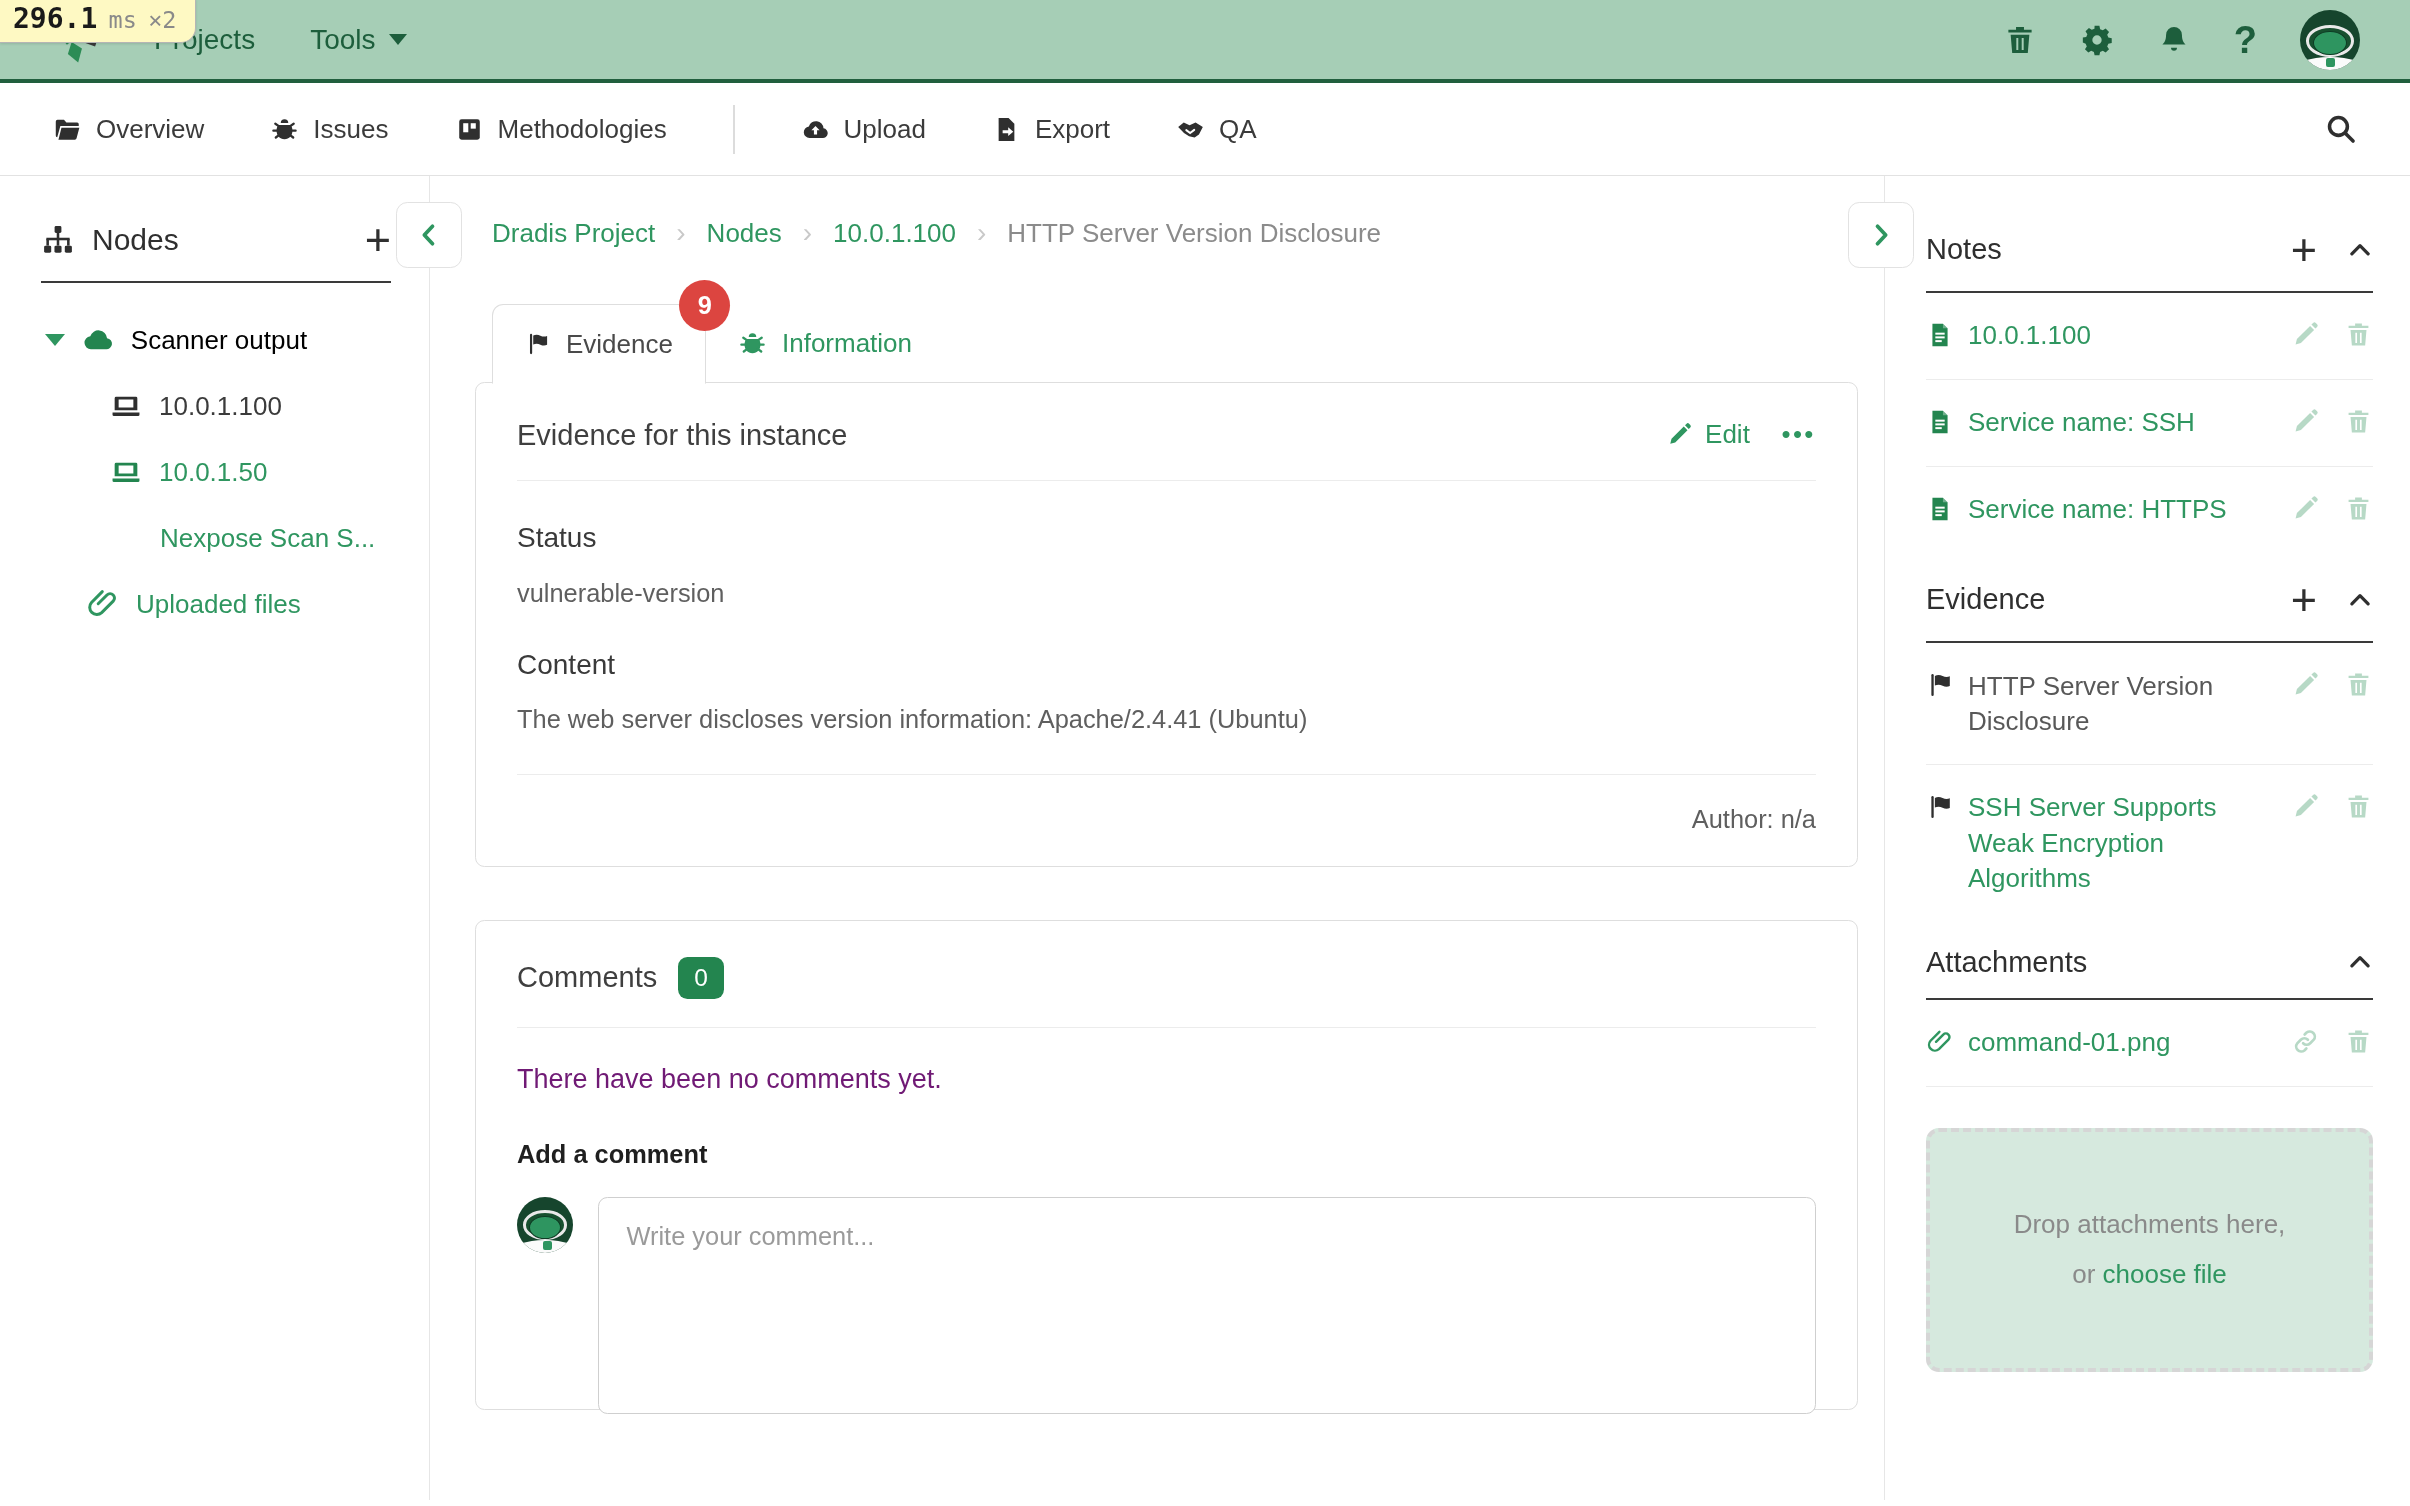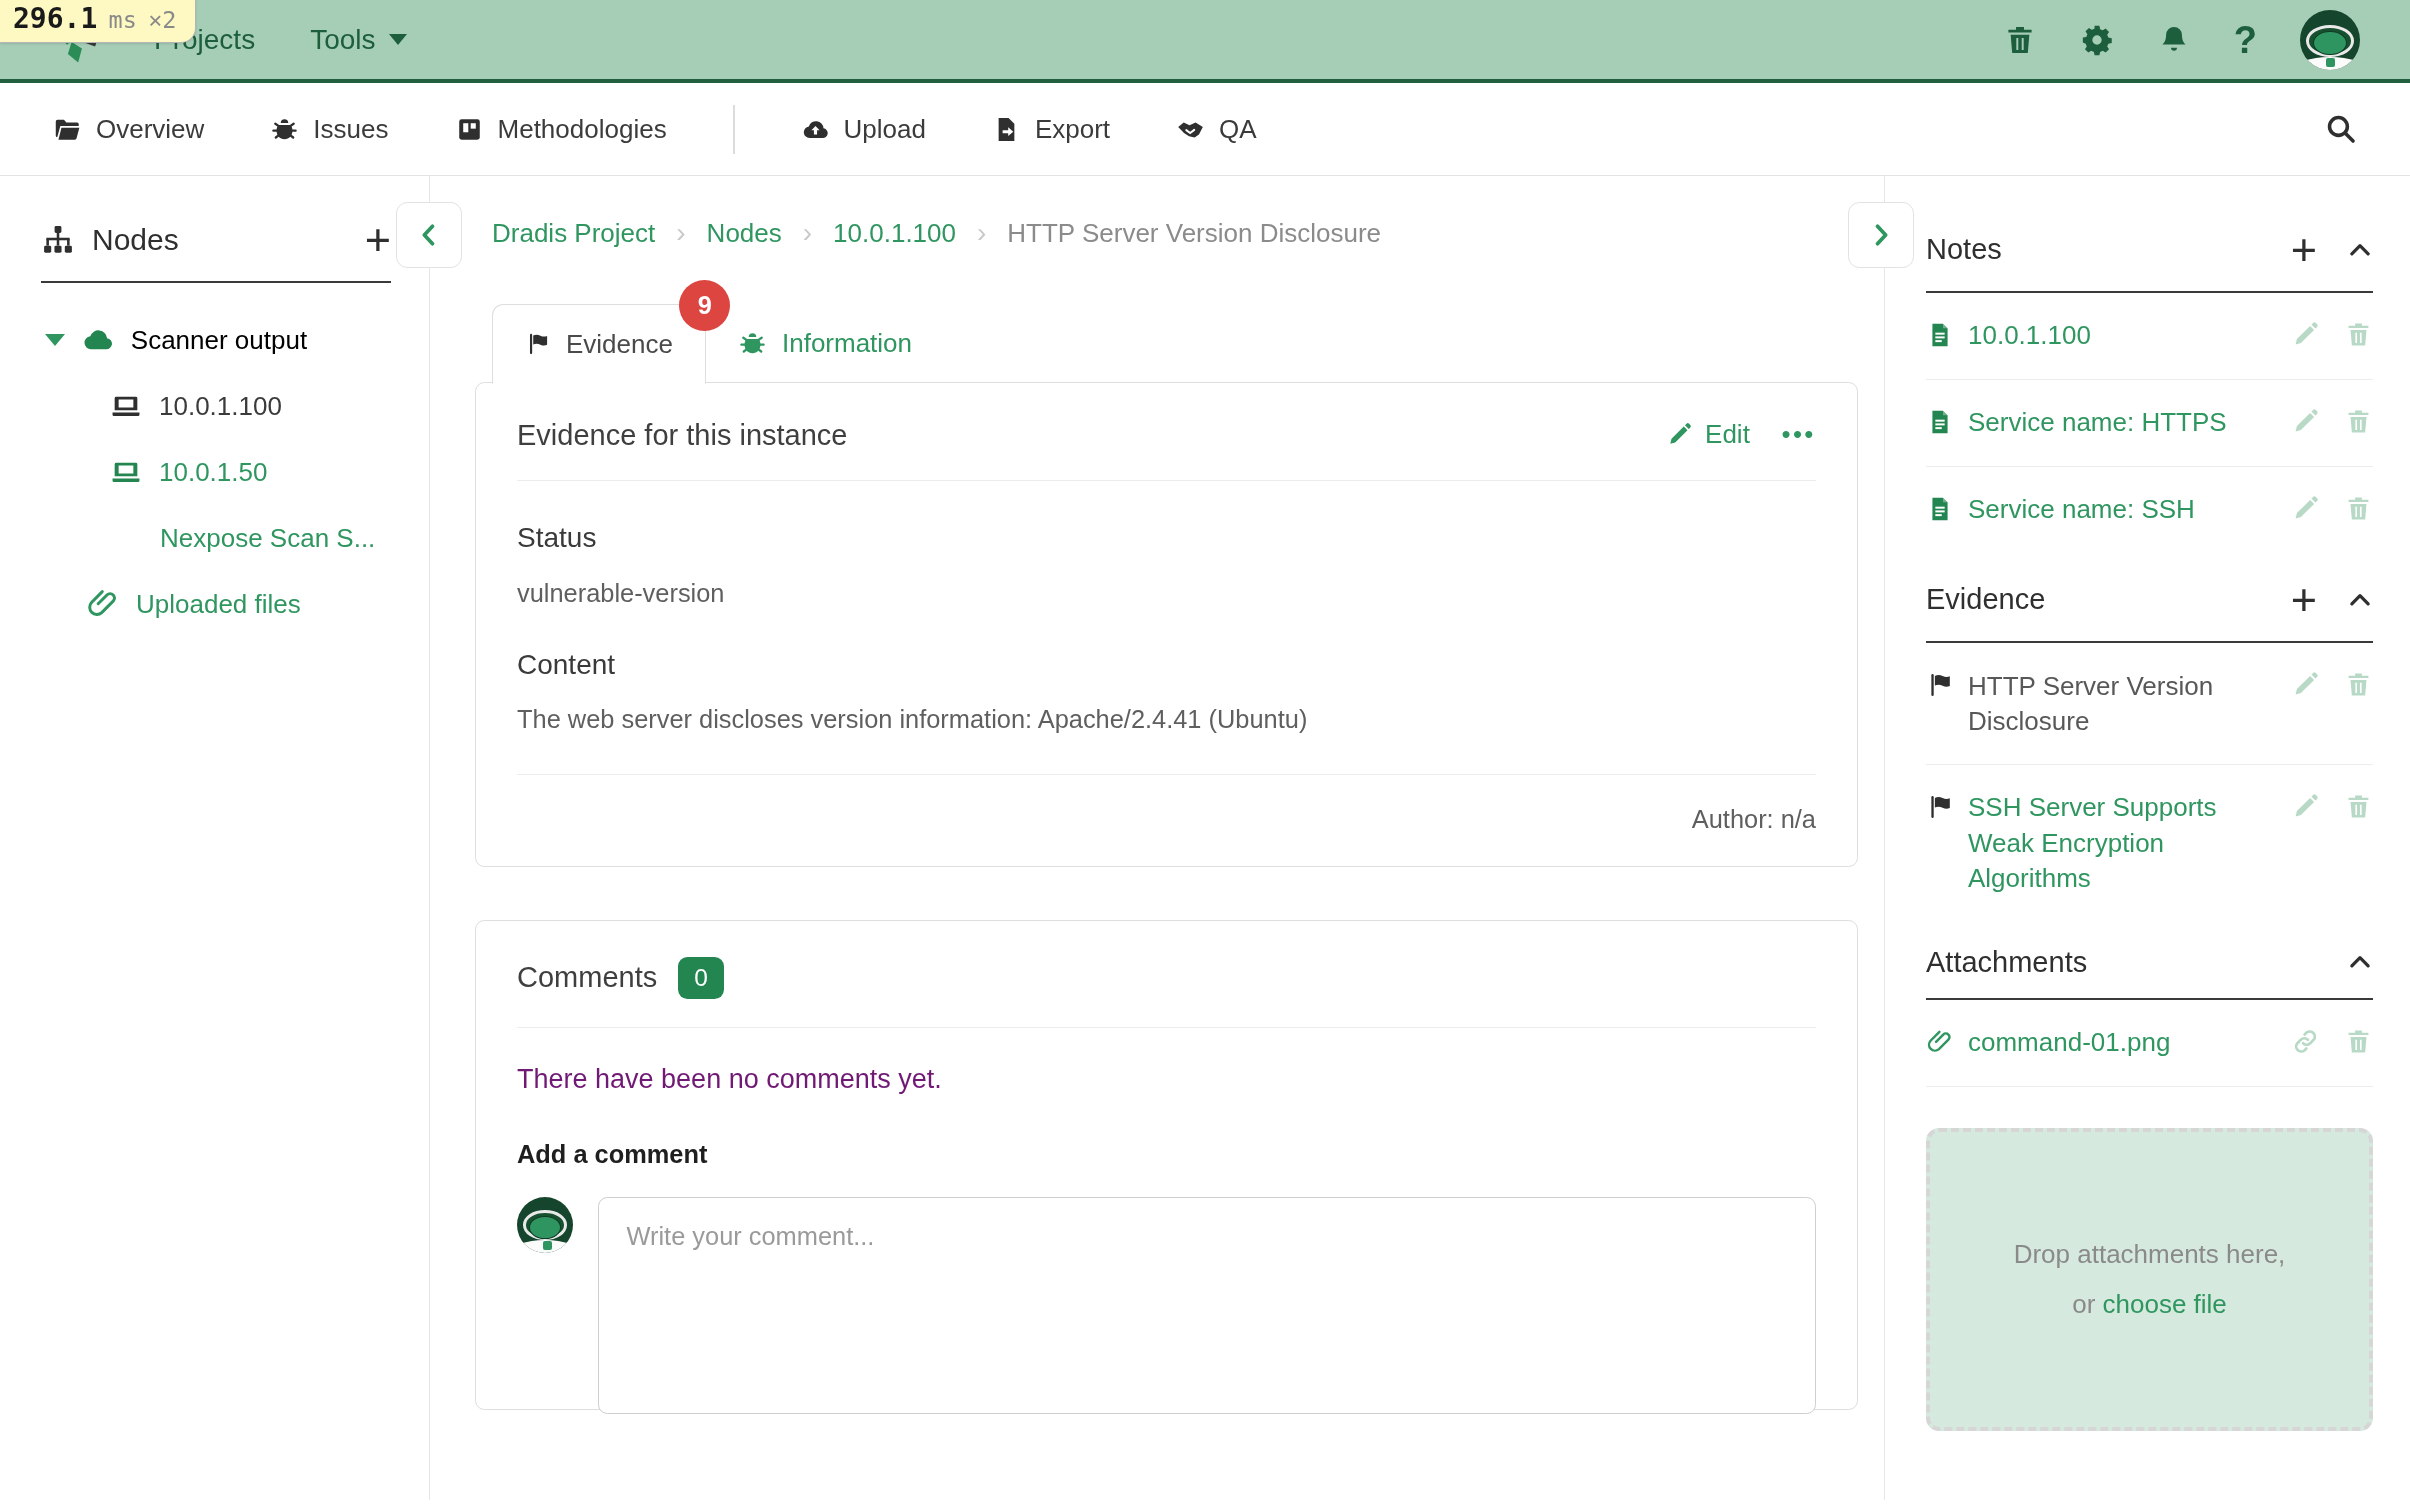--- a/index.html
+++ b/index.html
@@ -134,21 +134,21 @@
   .rs-item:last-child { border-bottom:none; }
   .rs-item .lead { width:28px; height:28px; flex:none; margin-top:2.8px; }
   .rs-item .lbl { flex:1; color:#2f9660; }
   .rs-item .lbl.cur { color:#585858; }
   .rs-acts { display:flex; gap:24.5px; align-items:center; margin-top:1.9px; }
   .rs-acts .ic { width:29px; height:29px; color:#b7d9c6; cursor:pointer; }
   .note-ic { color:#23854f; }
   .flag-ic { color:#2f2f2f; }
   .clip-ic { color:#2f9660; }
 
-  .dropzone { margin-top:41px; height:303px; background:#d6e9de;
+  .dropzone { margin-top:41px; height:244px; background:#d6e9de;
     border:4.7px dashed #d6d6d6; border-radius:13px; display:flex; flex-direction:column;
     align-items:center; justify-content:center; gap:19px; font-size:26px; color:#8a8a8a; }
   .dz-link { color:#2f9660; }
 </style>
 </head>
 <body>
 
 <svg width="0" height="0" style="position:absolute" aria-hidden="true">
   <defs>
     <symbol id="i-sitemap" viewBox="0 0 24 24">
@@ -527,41 +527,41 @@
                 </svg>
               </span>
           </span>
         </div>
         <div class="rs-item">
           <span class="ic lead note-ic">
               <svg viewBox="0 0 30 30" width="28" height="28">
                 <use href="#i-note"></use>
               </svg>
             </span>
-          <a class="lbl">Service name: HTTPS</a>
+          <a class="lbl">Service name: SSH</a>
           <span class="rs-acts">
             <span class="ic">
                 <svg viewBox="0 0 31 31" width="29" height="29">
                   <use href="#i-pencil"></use>
                 </svg>
               </span>
             <span class="ic">
                 <svg viewBox="0 0 31 31" width="29" height="29">
                   <use href="#i-trash"></use>
                 </svg>
               </span>
           </span>
         </div>
         <div class="rs-item">
           <span class="ic lead note-ic">
               <svg viewBox="0 0 30 30" width="28" height="28">
                 <use href="#i-note"></use>
               </svg>
             </span>
-          <a class="lbl">Service name: SSH</a>
+          <a class="lbl">Service name: HTTPS</a>
           <span class="rs-acts">
             <span class="ic">
                 <svg viewBox="0 0 31 31" width="29" height="29">
                   <use href="#i-pencil"></use>
                 </svg>
               </span>
             <span class="ic">
                 <svg viewBox="0 0 31 31" width="29" height="29">
                   <use href="#i-trash"></use>
                 </svg>

